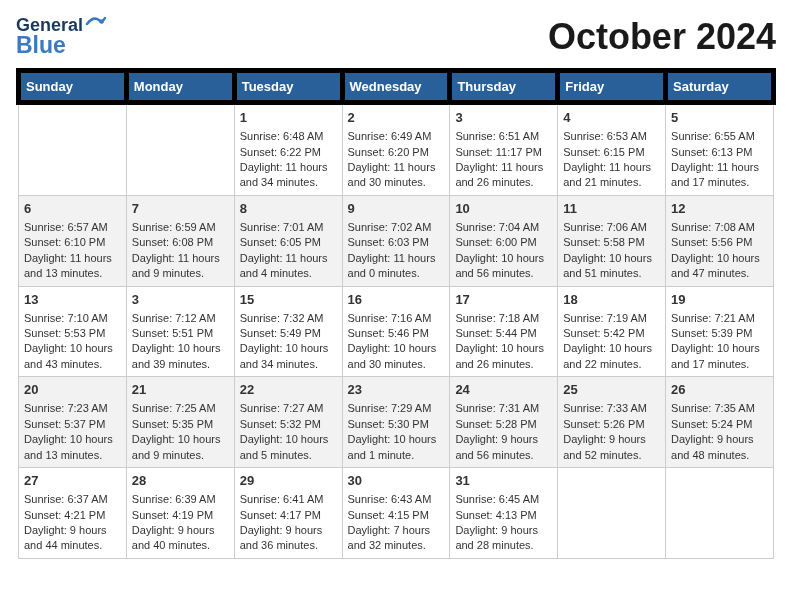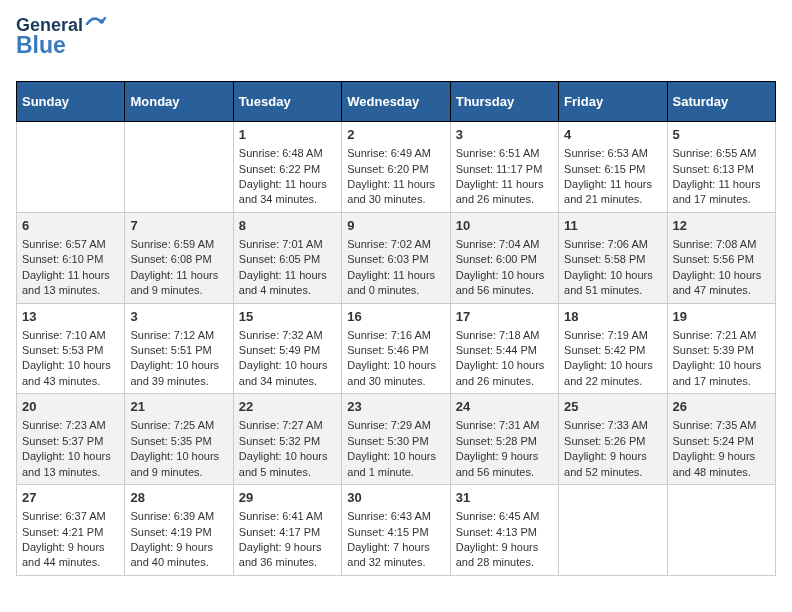--- a/index.html
+++ b/index.html
@@ -7,21 +7,21 @@
       font-family: Arial, sans-serif;
       background: #fff;
       width: 792px;
       min-height: 612px;
       padding: 16px;
     }
     .header {
       display: flex;
       justify-content: space-between;
       align-items: flex-start;
-      margin-bottom: 24px;
+      margin-bottom: 10px;
     }
     .title-block {
       text-align: right;
     }
     .month-title {
       font-size: 36px;
       font-weight: bold;
       color: #1a1a1a;
     }
     .location {
@@ -30,24 +30,24 @@
     }
     table {
       width: 100%;
       border-collapse: collapse;
       font-size: 11px;
     }
     thead tr th {
       background-color: #2a6099;
       color: #fff;
       text-align: left;
-      padding: 12px 5px;
+      padding: 6px 5px;
       font-size: 13px;
       font-weight: bold;
-      border: 1px solid #000000;
+      border: 5px solid #000000;
     }
     tbody tr td {
       border: 1px solid #ccc;
       vertical-align: top;
       padding: 4px 5px;
       min-height: 80px;
       height: 80px;
       width: calc(100% / 7);
       color: #333;
       font-size: 11px;
@@ -93,20 +93,21 @@
         <span class="logo-general">General</span>
         <svg width="22" height="18" viewBox="0 0 22 18" style="margin-left:2px;margin-top:-4px;">
           <path d="M2 10 Q8 2 14 6 Q18 8 20 4" stroke="#3a7abf" stroke-width="2.5" fill="none" stroke-linecap="round"></path>
           <path d="M14 6 Q16 10 18 8" stroke="#3a7abf" stroke-width="2" fill="none" stroke-linecap="round"></path>
         </svg>
       </div>
       <span class="logo-blue">Blue</span>
     </div>
   </div>
   <div class="title-block">
+    <div class="month-title">October 2024</div>
   </div>
 </div>
 
 <table>
   <thead>
     <tr>
         <th>Sunday</th>
         <th>Monday</th>
         <th>Tuesday</th>
         <th>Wednesday</th>

